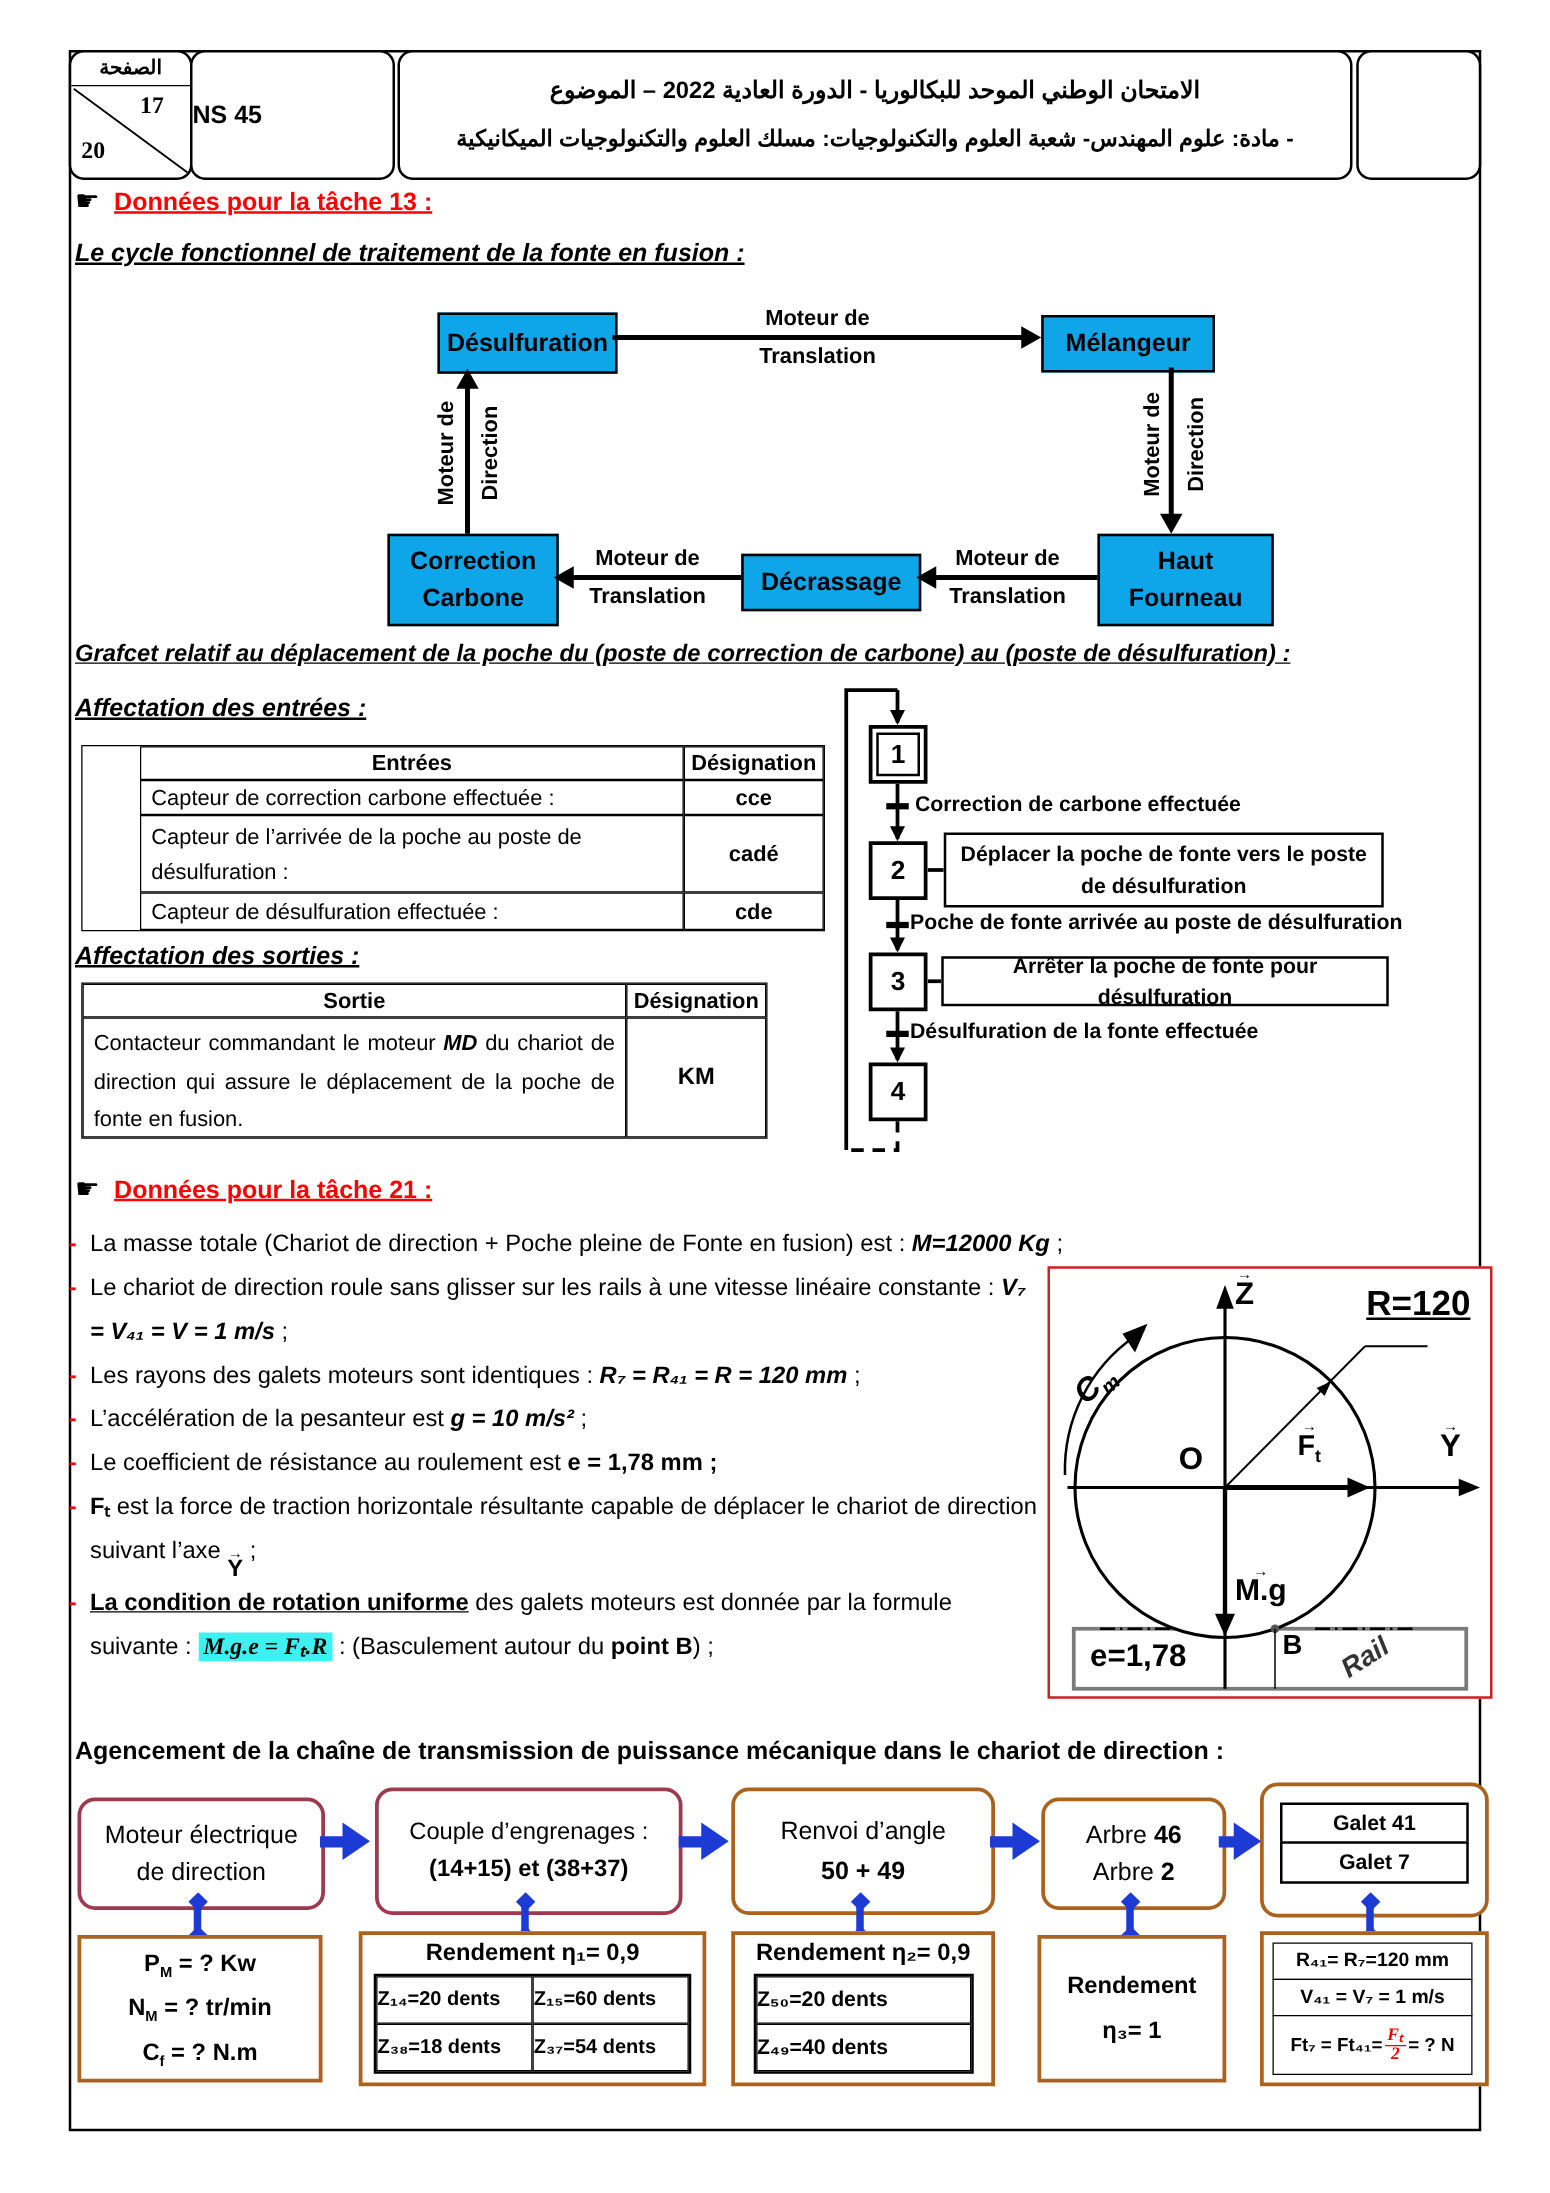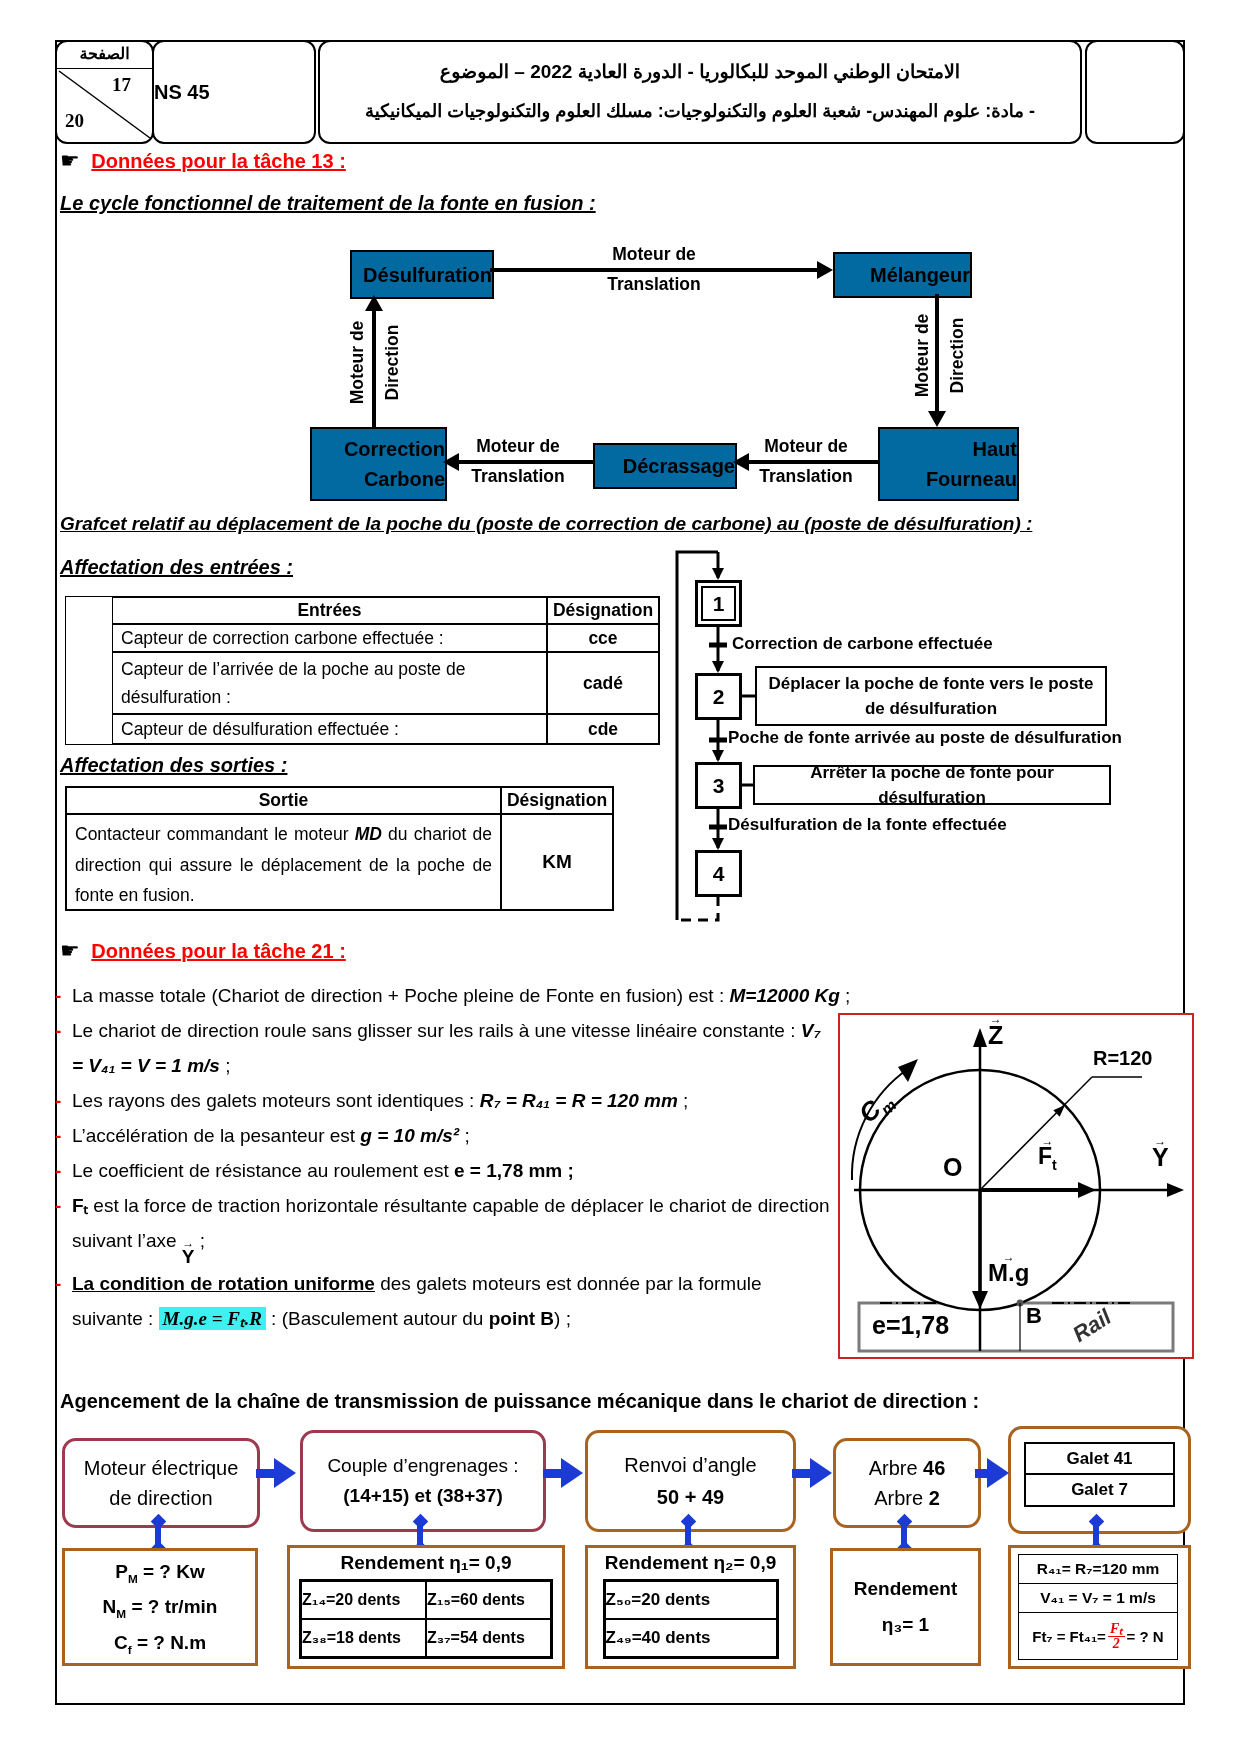--- a/index.html
+++ b/index.html
@@ -6,22 +6,22 @@
   #page{position:relative;width:1240px;height:1754px;background:#fff;
         font-family:"Liberation Sans",sans-serif;color:#000;overflow:hidden;}
   .abs{position:absolute;}
   .frame{border:2px solid #000;}
   .hdr-box{position:absolute;background:#fff;border:2.5px solid #000;border-radius:12px;}
   .center{display:flex;align-items:center;justify-content:flex-start;text-align:center;}
   .b{font-weight:bold;}
   .bi{font-weight:bold;font-style:italic;}
   .red-head{color:#f00;font-weight:bold;font-size:20px;text-decoration:underline;}
   .sec-head{font-weight:bold;font-style:italic;font-size:20px;text-decoration:underline;}
-  .cyc-box{position:absolute;border:2px solid #000;background:#0369a1;font-weight:bold;font-size:20px;
-           display:flex;flex-direction:column;align-items:flex-end;justify-content:center;line-height:1.5;}
+  .cyc-box{position:absolute;border:2px solid #000;background:#0ea5e9;font-weight:bold;font-size:20px;
+           display:flex;flex-direction:column;align-items:center;justify-content:center;line-height:1.5;}
   .lbl{position:absolute;font-weight:bold;font-size:17.5px;text-align:center;}
   .rot{transform:rotate(-90deg);transform-origin:center;white-space:nowrap;}
   .hline{position:absolute;background:#000;height:4px;}
   .vline{position:absolute;background:#000;width:4px;}
   .tri{position:absolute;width:0;height:0;}
   .tri-r{border-top:9px solid transparent;border-bottom:9px solid transparent;border-left:16px solid #000;}
   .tri-l{border-top:9px solid transparent;border-bottom:9px solid transparent;border-right:16px solid #000;}
   .tri-u{border-left:9px solid transparent;border-right:9px solid transparent;border-bottom:16px solid #000;}
   .tri-d{border-left:9px solid transparent;border-right:9px solid transparent;border-top:16px solid #000;}
   .tbl{position:absolute;display:grid;border:1.5px solid #000;background:#fff;font-size:17.5px;}
@@ -266,21 +266,21 @@
       <polygon points="225,90 219.7,101.7 213.3,95.3" fill="#000"></polygon>
       <path d="M 12 165 A 130 130 0 0 1 68 54" fill="none" stroke="#000" stroke-width="2"></path>
       <polygon points="78,44 58,52 68,67" fill="#000"></polygon>
       <circle cx="180" cy="288" r="3.5" fill="#555"></circle>
       <line x1="180" y1="288" x2="180" y2="336" stroke="#000" stroke-width="1.2"></line>
     </svg>
     <div class="fig-lbl vec" style="left:148px;top:0px;font-size:25px;">
       <span class="va">→</span>
         <span>Z</span>
     </div>
-    <div class="fig-lbl" style="left:253px;top:32px;font-size:20px;">R=120</div>
+    <div class="fig-lbl" style="left:253px;top:12px;font-size:28px;text-decoration:underline;">R=120</div>
     <div class="fig-lbl" style="left:20px;top:76px;font-size:26px;font-style:italic;transform:rotate(-42deg);">
       <span>C</span><sub>m</sub>
     </div>
     <div class="fig-lbl" style="left:103px;top:138px;font-size:25px;">O</div>
     <div class="fig-lbl vec" style="left:198px;top:122px;font-size:23px;">
       <span class="va">→</span>
       <span><span>F</span><sub>t</sub></span>
     </div>
     <div class="fig-lbl vec" style="left:312px;top:122px;font-size:25px;">
       <span class="va">→</span>

